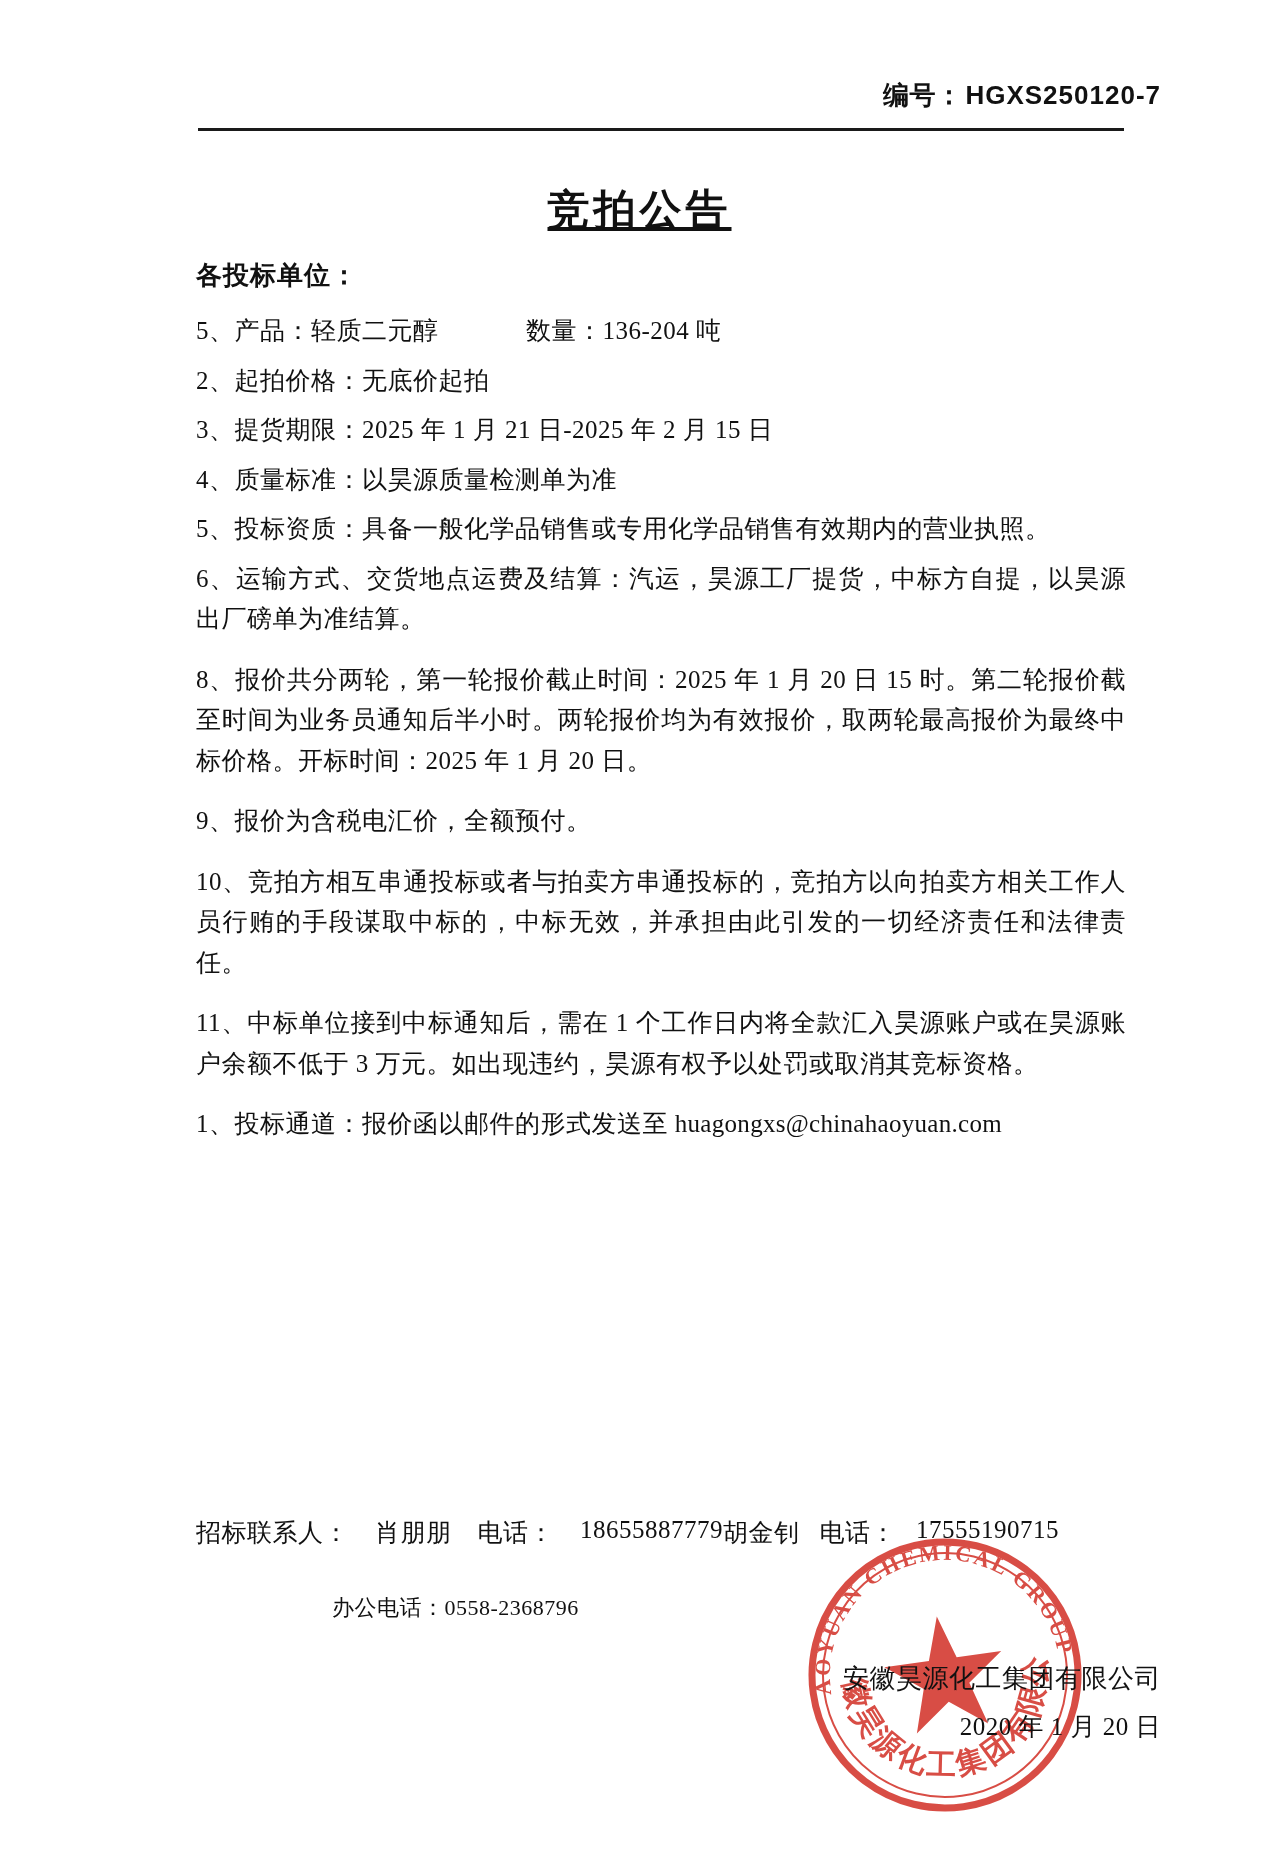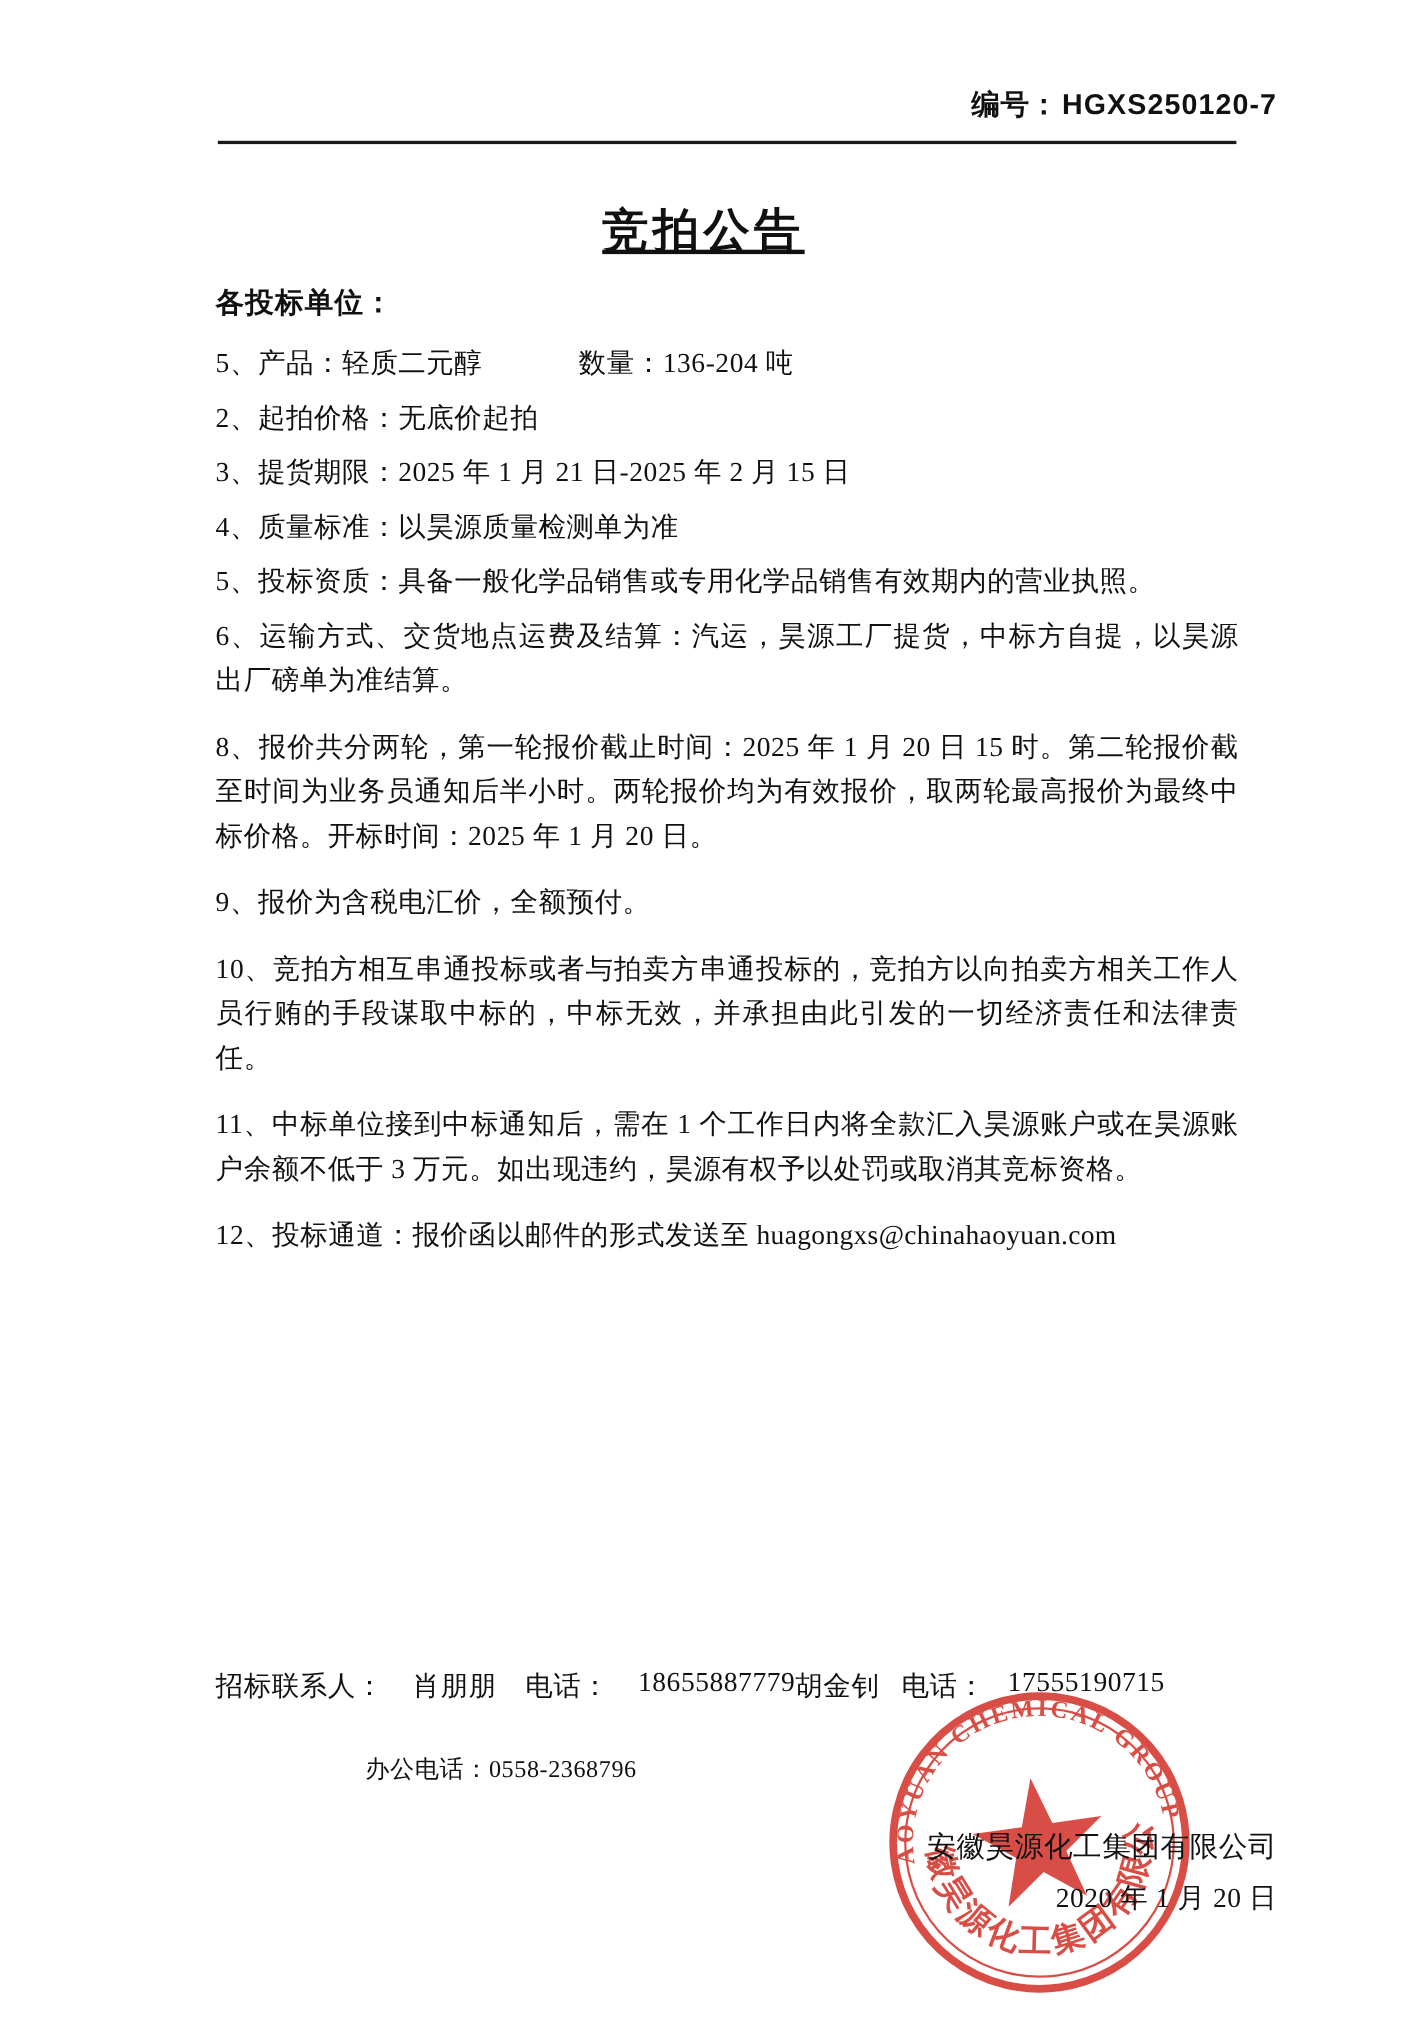--- a/index.html
+++ b/index.html
@@ -184,21 +184,21 @@
     <div class="clause">3、提货期限：2025 年 1 月 21 日-2025 年 2 月 15 日</div>
     <div class="clause">4、质量标准：以昊源质量检测单为准</div>
     <div class="clause">5、投标资质：具备一般化学品销售或专用化学品销售有效期内的营业执照。</div>
     <div class="clause spaced">6、运输方式、交货地点运费及结算：汽运，昊源工厂提货，中标方自提，以昊源出厂磅单为准结算。</div>
     <div class="clause spaced">8、报价共分两轮，第一轮报价截止时间：2025 年 1 月 20 日 15 时。第二轮报价截至时间为业务员通知后半小时。两轮报价均为有效报价，取两轮最高报价为最终中标价格。开标时间：2025 年 1 月 20 日。</div>
     <div class="clause spaced">9、报价为含税电汇价，全额预付。</div>
     <div class="clause spaced">10、竞拍方相互串通投标或者与拍卖方串通投标的，竞拍方以向拍卖方相关工作人员行贿的手段谋取中标的，中标无效，并承担由此引发的一切经济责任和法律责任。</div>
     <div class="clause spaced">11、中标单位接到中标通知后，需在 1 个工作日内将全款汇入昊源账户或在昊源账户余额不低于 3 万元。如出现违约，昊源有权予以处罚或取消其竞标资格。</div>
 
     <div class="clause">
-      <span>12、投标通道：报价函以邮件的形式发送至 </span><span class="email">huagongxs@chinahaoyuan.com</span>
+      <span>1、投标通道：报价函以邮件的形式发送至 </span><span class="email">huagongxs@chinahaoyuan.com</span>
     </div>
 
   </div>
 
   <div class="contacts">
     <div class="contacts-row">
       <div class="contact-left">
         <span>招标联系人：</span>
         <span>肖朋朋</span>
         <span>电话：</span>

